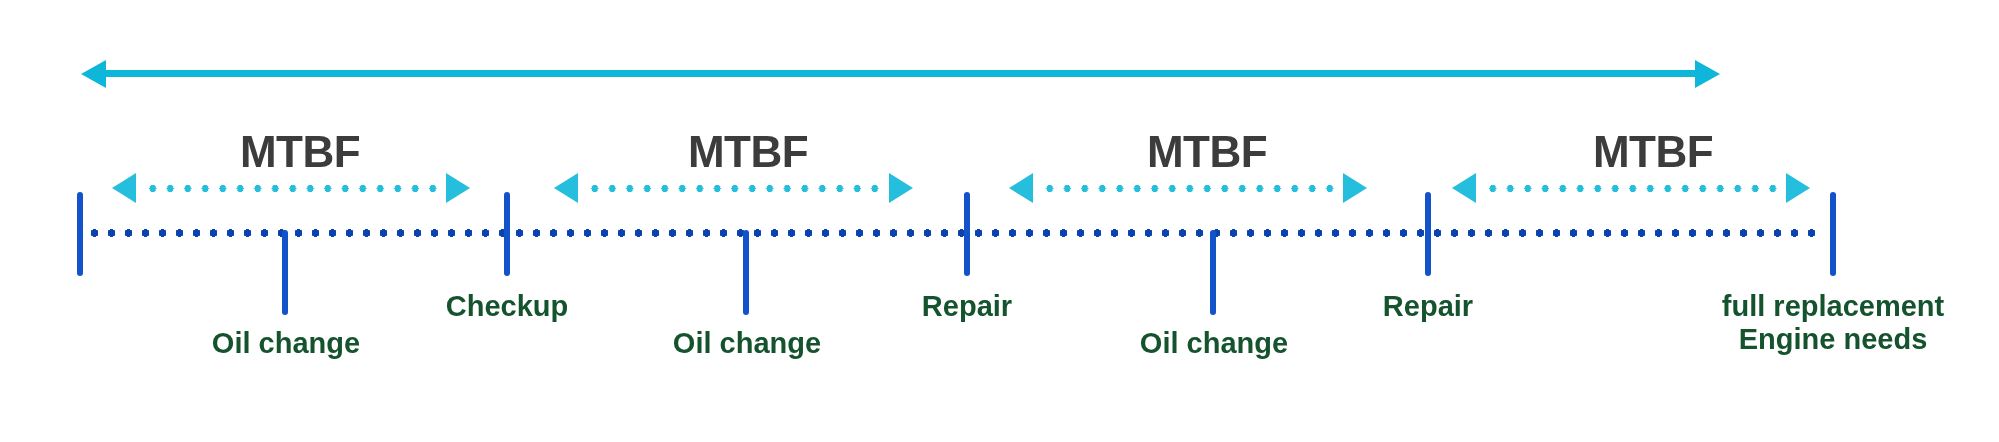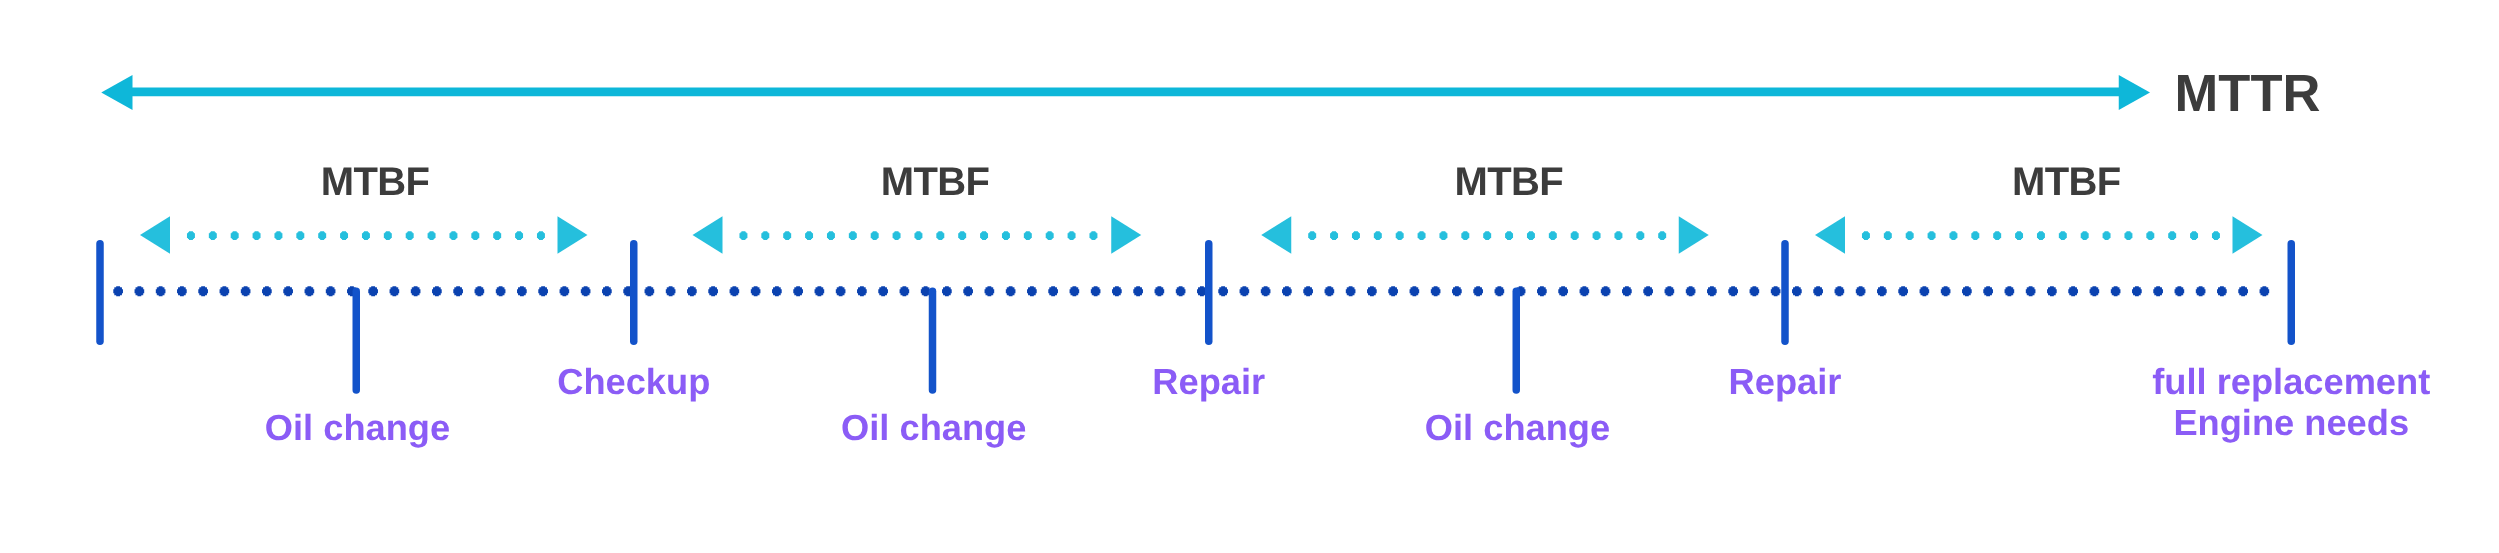--- a/index.html
+++ b/index.html
@@ -58,21 +58,21 @@
   .mtbf-dots {
     position: absolute;
     left: 32px; right: 32px; top: 12px; height: 7px;
     background-image: radial-gradient(circle closest-side, #25BFDD 97%, transparent 100%);
     background-size: 17.5px 7px;
     background-repeat: repeat-x;
   }
   .mtbf-label {
     position: absolute; top: 127px;
     transform: translateX(-50%);
-    font-size: 32px; font-weight: bold;
+    font-size: 44px; font-weight: bold;
     letter-spacing: -0.5px;
     color: #3C3C3C; white-space: nowrap;
   }
 
   
   .timeline-dots {
     position: absolute;
     left: 86px; top: 229px;
     width: 1738px; height: 8px;
     background-image: radial-gradient(circle closest-side, #0B42B0 97%, transparent 100%);
@@ -86,36 +86,35 @@
     border-radius: 3px;
   }
   .tick.boundary { top: 192px; height: 84px; }
   .tick.event    { top: 230px; height: 85px; }
 
   
   .ev-label {
     position: absolute;
     transform: translateX(-50%);
     font-size: 29px; font-weight: bold;
-    color: #8b5cf6; white-space: nowrap;
+    color: #14532d; white-space: nowrap;
   }
   .ev-high { top: 290px; }  
   .ev-low  { top: 327px; text-align: right; }  
   .ev-multi { top: 290px; text-align: center; line-height: 33px; }
   .ev-multi span { display: block; }
 </style>
 </head>
 <body>
 
 <div class="diagram">
 
   <div class="mttr-line"></div>
   <div class="tri mttr-tri-left"></div>
   <div class="tri mttr-tri-right"></div>
-  <div class="mttr-label">MTTR</div>
 
   <div class="mtbf-label" style="left:300px">MTBF</div>
   <div class="mtbf-label" style="left:748px">MTBF</div>
   <div class="mtbf-label" style="left:1207px">MTBF</div>
   <div class="mtbf-label" style="left:1653px">MTBF</div>
 
   <div class="mtbf-arrow" style="left:112px;width:358px">
     <div class="tri tri-l"></div>
     <div class="mtbf-dots"></div>
     <div class="tri tri-r"></div>

